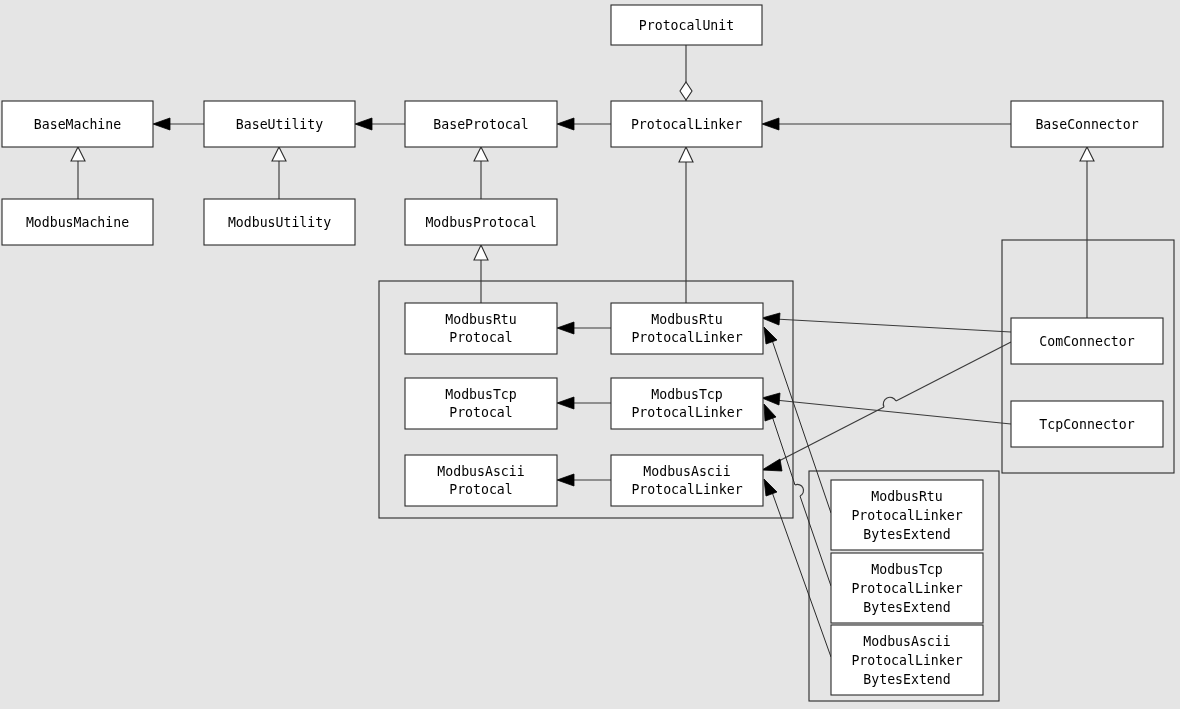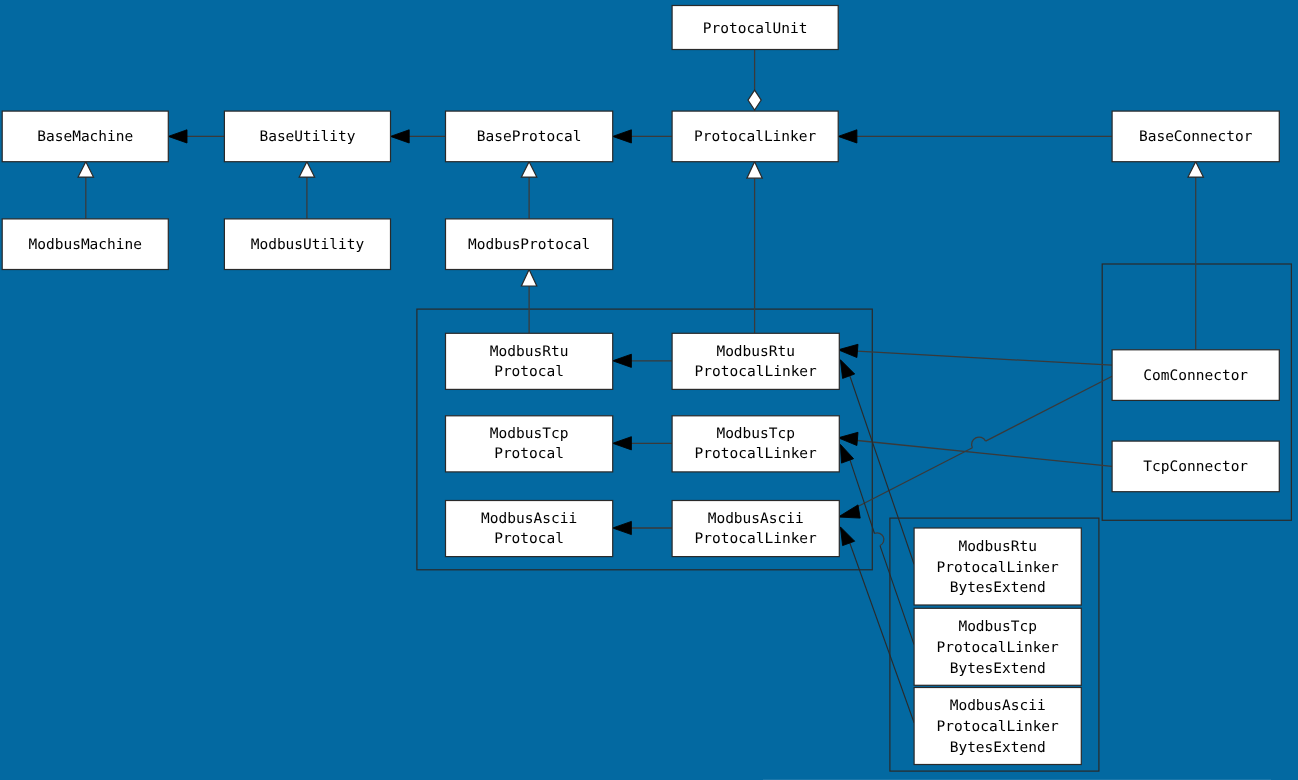--- a/index.html
+++ b/index.html
@@ -7,21 +7,21 @@
     padding: 0;
     background: #ffffff;
   }
   body {
     font-family: "DejaVu Sans Mono", "Liberation Mono", monospace;
   }
   #diagram-root {
     position: relative;
     width: 1180px;
     height: 709px;
-    background: #0369a1;
+    background: #e5e5e5;
     overflow: hidden;
   }
   svg#canvas {
     position: absolute;
     top: 0;
     left: 0;
     width: 1180px;
     height: 709px;
   }
   .node-rect {

